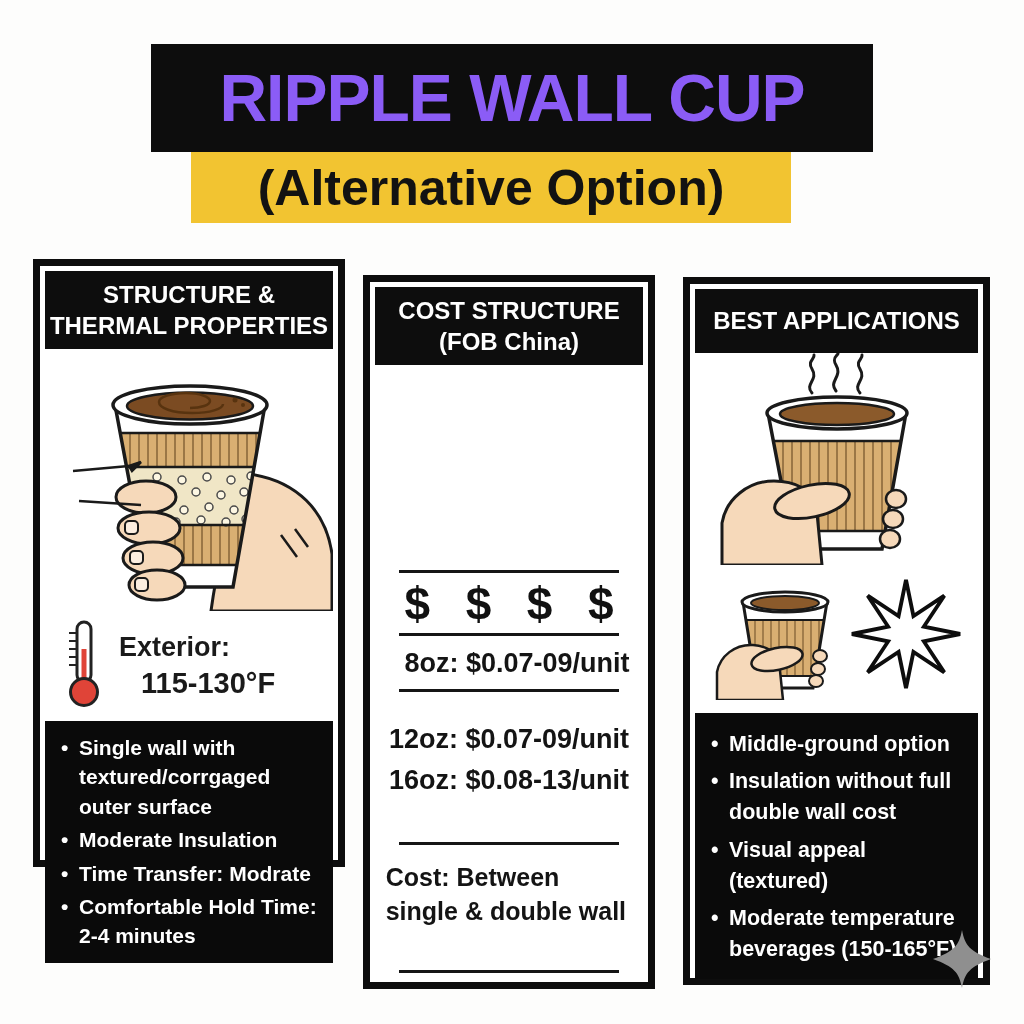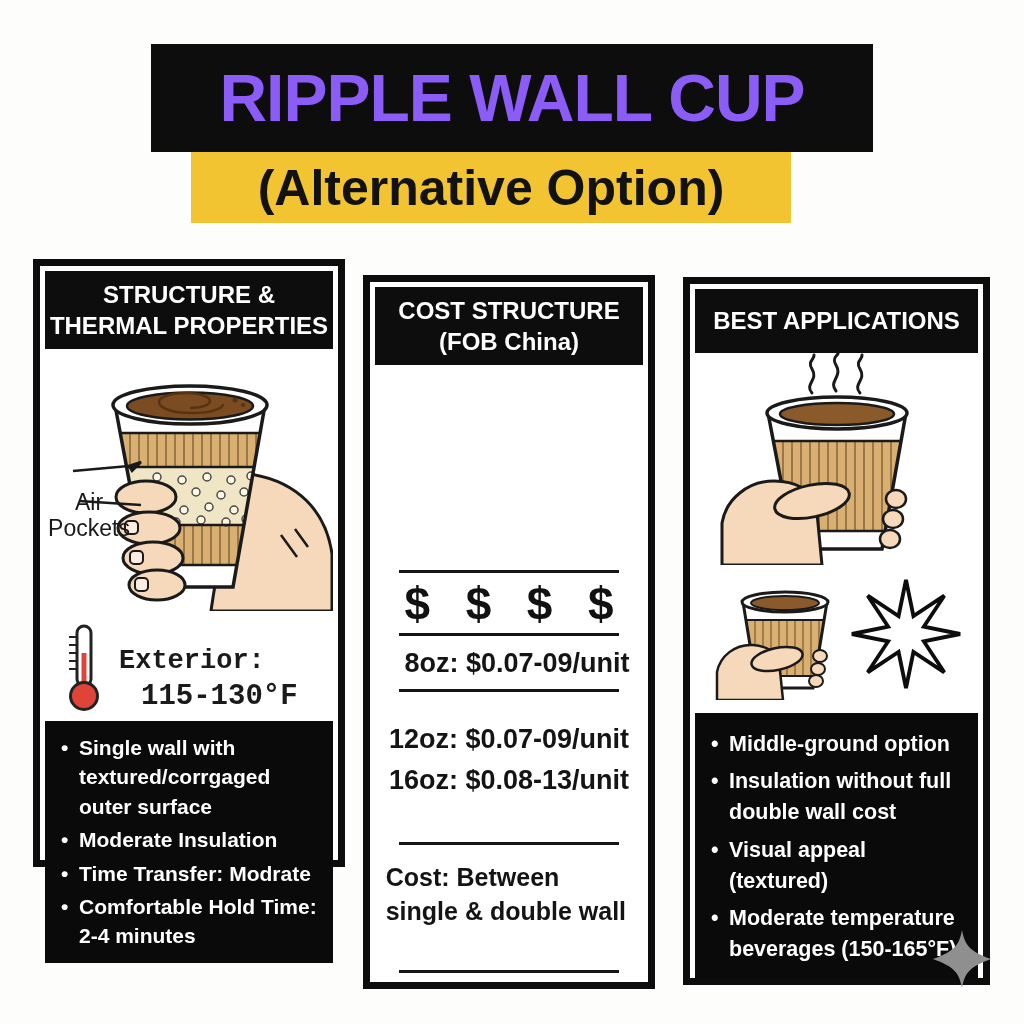--- a/index.html
+++ b/index.html
@@ -39,22 +39,22 @@
   .col3 .col-header{min-height:64px;}
 
   
   .cup-wrap{position:relative;width:100%;height:262px;flex:0 0 auto;}
   .cup-wrap svg{position:absolute;left:0;top:0;}
   .air-label{
     position:absolute;left:2px;top:140px;width:84px;text-align:center;
     font-size:23px;line-height:1.15;color:#1a1a1a;font-weight:400;
   }
   .exterior-row{
-    width:100%;display:flex;flex-direction:row;align-items:flex-end;
-    padding:2px 4px 0 16px;box-sizing:border-box;gap:12px;height:102px;flex:0 0 auto;font-family:Liberation Mono, monospace;
+    width:100%;display:flex;flex-direction:row;align-items:center;
+    padding:2px 4px 0 16px;box-sizing:border-box;gap:12px;height:102px;flex:0 0 auto;
   }
   .exterior-text{margin-top:6px;font-weight:bold;color:#1a1a1a;}
   .exterior-line1{font-size:27px;display:block;}
   .exterior-line2{font-size:29px;display:block;margin-left:22px;margin-top:4px;}
 
   .bullet-panel{
     background:#0a0a0a;color:#fff;width:100%;box-sizing:border-box;flex:1 1 auto;
     margin-top:8px;padding:12px 8px 8px 10px;
   }
   .bullet-panel ul{margin:0;padding:0;list-style:none;}
@@ -175,21 +175,20 @@
         <rect x="85" y="202" width="13" height="13" rx="4"></rect>
         <rect x="90" y="229" width="13" height="13" rx="4"></rect>
       </g>
 
       <g stroke="#1a1a1a" stroke-width="2.5" fill="#1a1a1a">
         <line x1="28" y1="122" x2="84" y2="117"></line>
         <path d="M84 117 l12 -4 l-9 9 Z"></path>
         <line x1="34" y1="152" x2="96" y2="156"></line>
       </g>
     </svg>
-    <div class="air-label">Air Pockets</div>
   </div>
 
   <div class="exterior-row">
     <svg width="46" height="92" viewBox="0 0 46 92">
       <g stroke="#222" stroke-width="2">
         <line x1="8" y1="16" x2="15" y2="16"></line>
           <line x1="8" y1="24" x2="15" y2="24"></line>
         <line x1="8" y1="32" x2="15" y2="32"></line>
           <line x1="8" y1="40" x2="15" y2="40"></line>
         <line x1="8" y1="48" x2="15" y2="48"></line>

